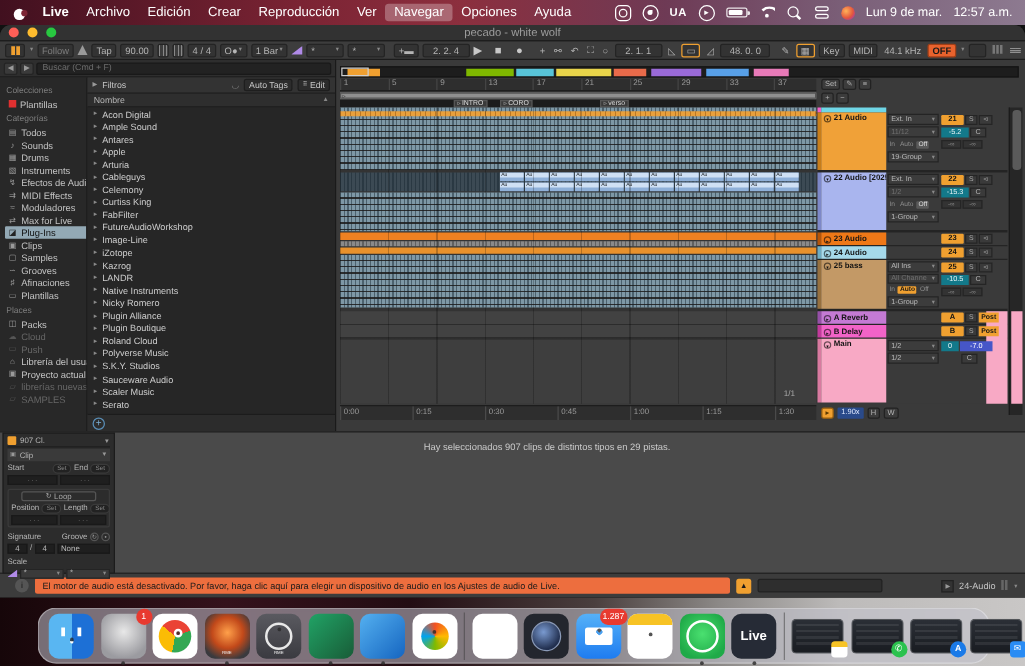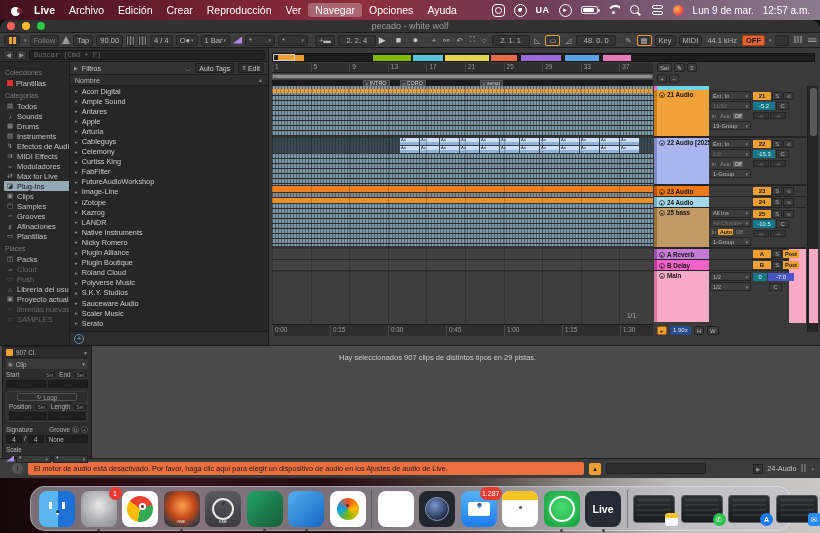--- a/index.html
+++ b/index.html
@@ -72,21 +72,21 @@
 
   
   .main{height:297px;display:flex;background:#262626;}
 
   
   .browser{width:269px;display:flex;flex-direction:column;border-right:1px solid #1a1a1a;}
   .search-row{height:14px;display:flex;align-items:center;gap:2px;padding:1px 3px;background:#2e2e2e;border-bottom:1px solid #1c1c1c;}
   .nav-btn{width:11px;height:10px;background:#3a3a3a;border:1px solid #242424;border-radius:2px;color:#999;
     font-size:6px;display:flex;align-items:center;justify-content:center;}
   .search-input{flex:1;height:10px;background:#222;border:1px solid #191919;border-radius:2px;color:#bbb;
-    font-size:7px;padding:0 4px;font-family:Liberation Mono, monospace;}
+    font-size:7px;padding:0 4px;font-family:Liberation Sans, sans-serif;}
   .search-input::placeholder{color:#6d6d6d;}
   .browser-body{flex:1;display:flex;min-height:0;}
   .sidebar{width:70px;background:#282828;border-right:1px solid #1b1b1b;padding:3px 0 0 4px;overflow:hidden;font-size:7.5px;color:#c3c3c3;}
   .side-label{color:#7d7d7d;font-size:6.8px;margin:4px 0 2px 1px;}
   .side-item{display:flex;align-items:center;gap:3px;height:10px;padding-left:2px;white-space:nowrap;border-radius:1px 0 0 1px;}
   .side-item .g{width:8px;font-size:6.5px;color:#9a9a9a;text-align:center;flex:0 0 auto;}
   .side-item.selected{background:#93a9b5;color:#111;}
   .side-item.selected .g{color:#222;}
   .side-item.dim{color:#666;} .side-item.dim .g{color:#555;}
   .fav-sq{width:6px;height:6px;background:#e03030;flex:0 0 auto;margin-left:1px;}

